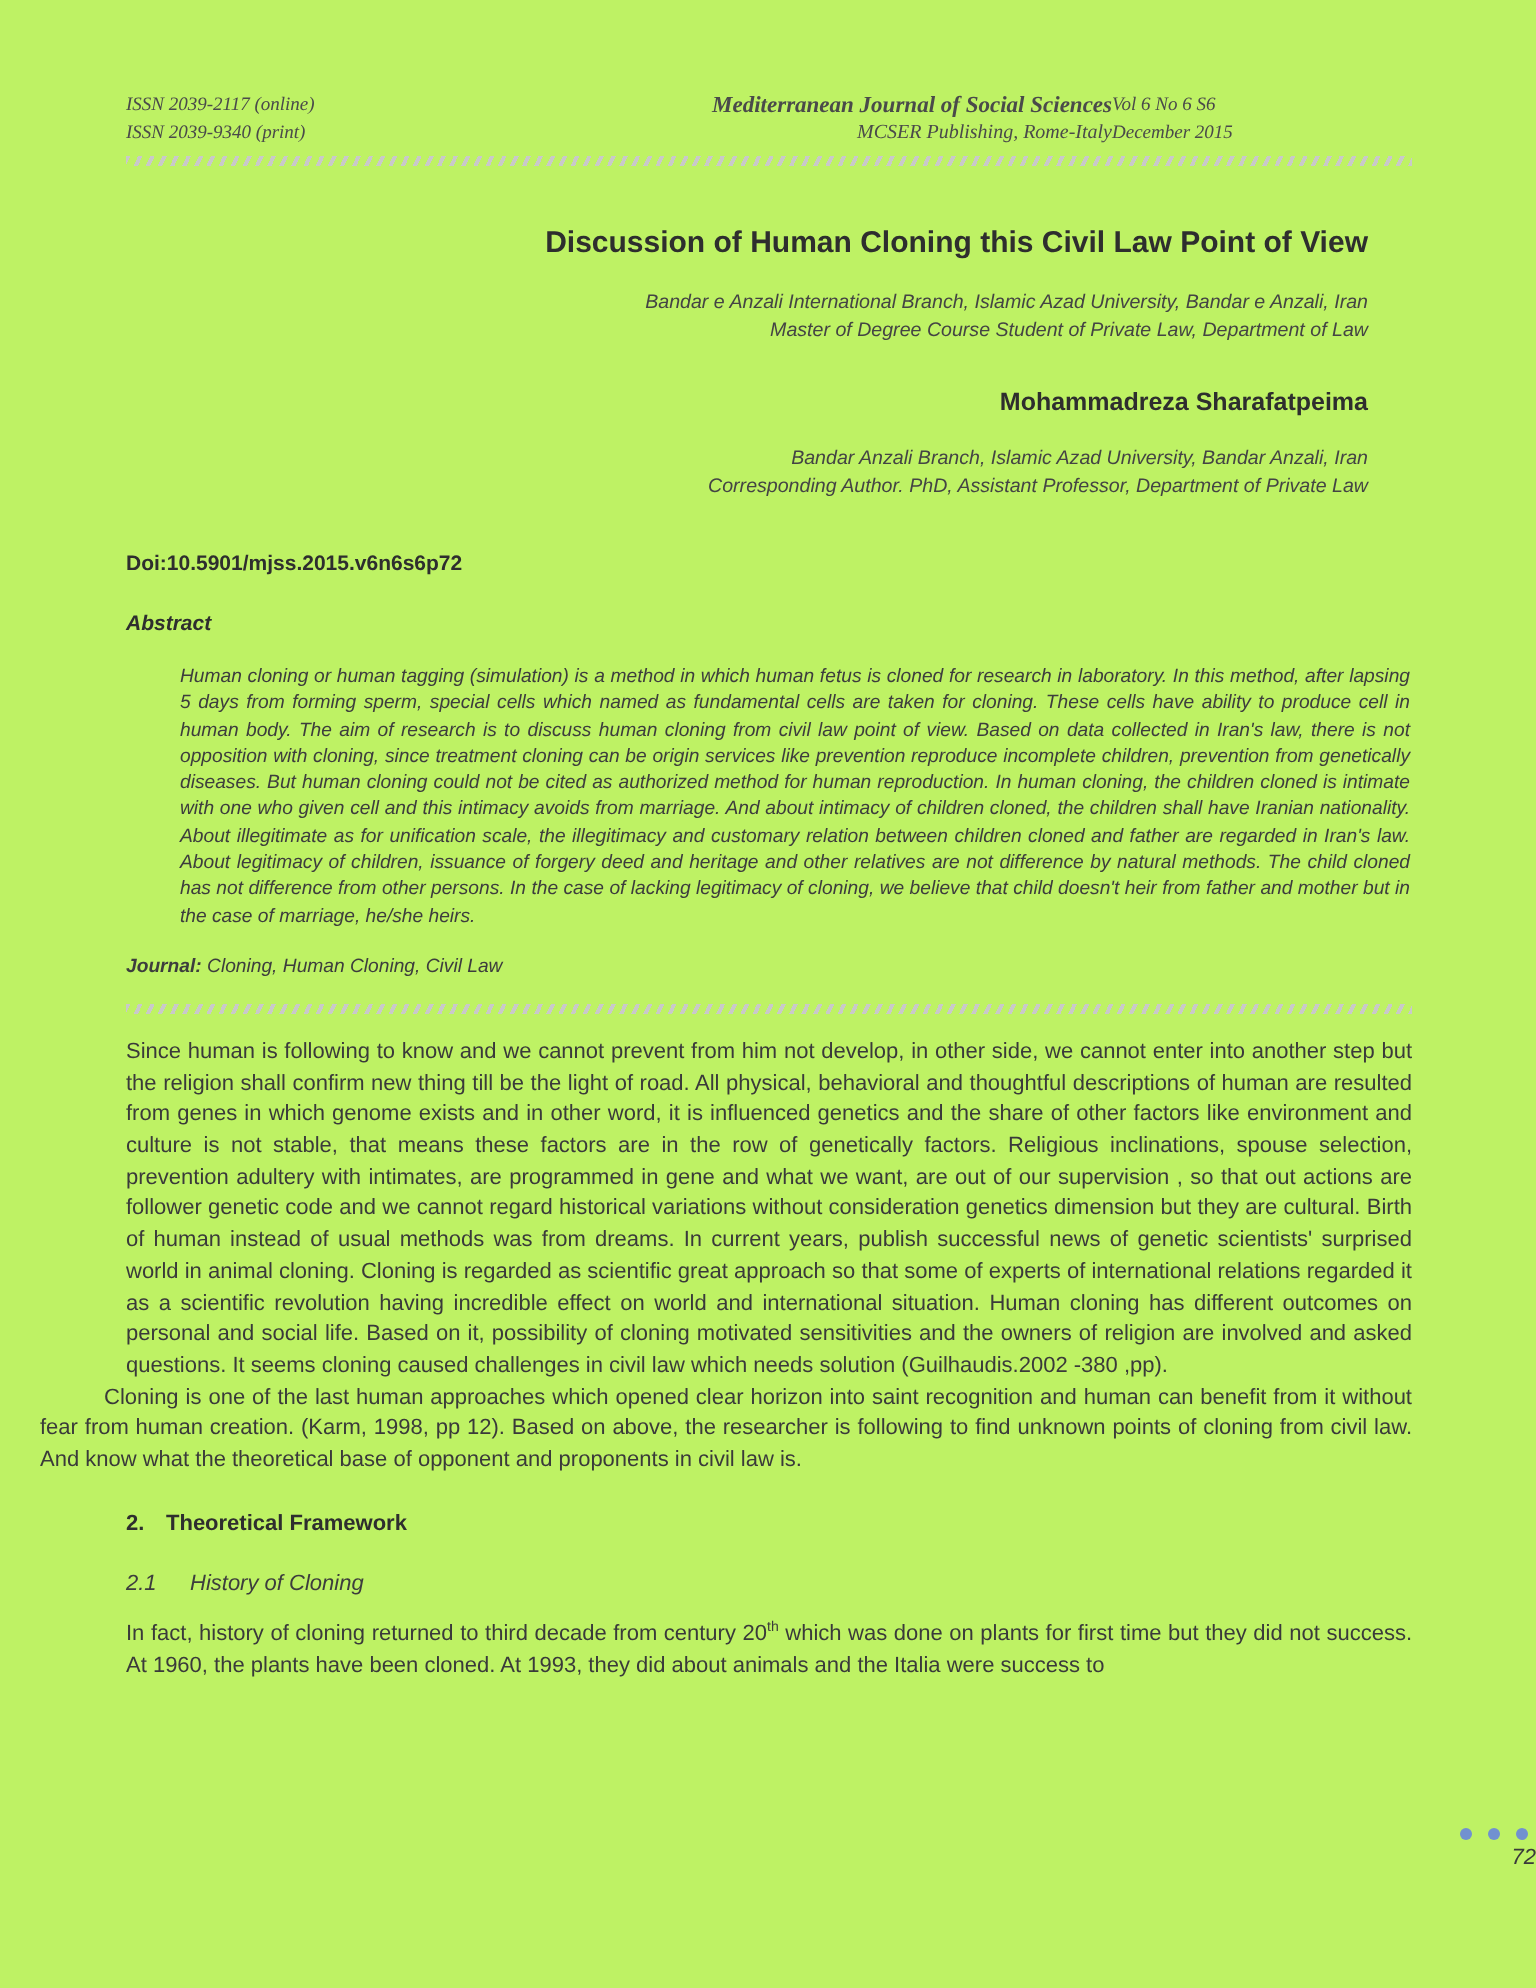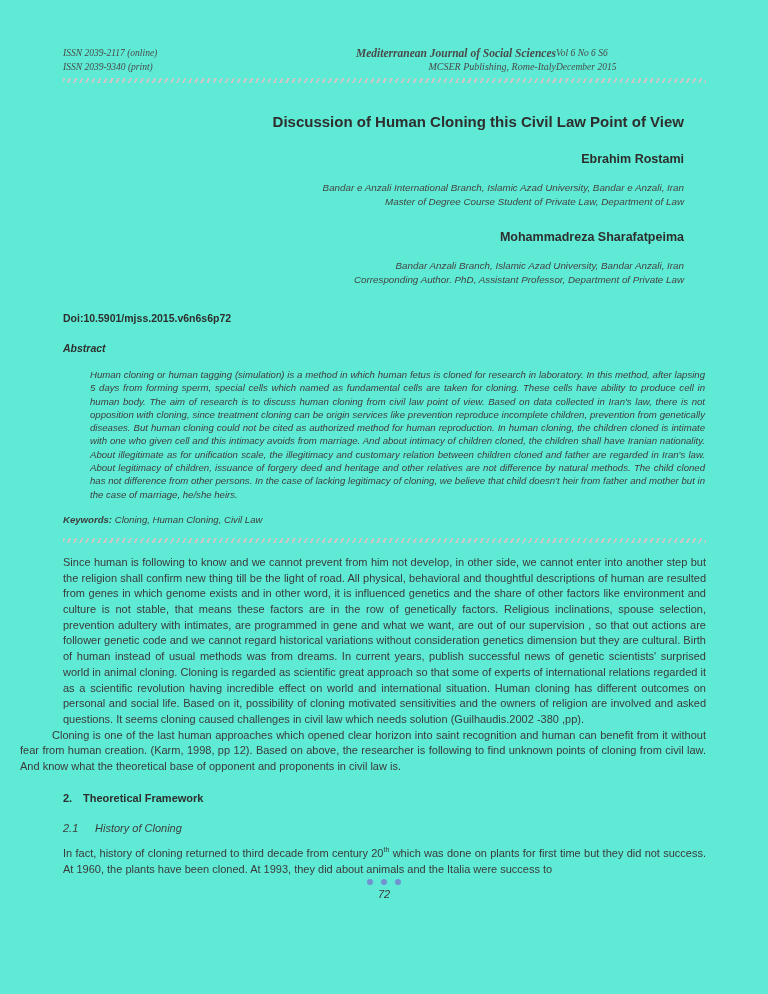--- a/index.html
+++ b/index.html
@@ -1,20 +1,20 @@
 <!DOCTYPE html>
 <html><head>
 <meta charset="utf-8">
 <style>
   * { margin:0; padding:0; box-sizing:border-box; }
   html,body { background:#ffffff; }
   .page {
     position:relative;
     width:768px; height:994px;
-    background:#5eead4;
+    background:#bef264;
     font-family:"Liberation Sans", sans-serif;
     color:#3a3a3a;
     overflow:hidden;
   }
   
   .jheader {
     display:flex;
     justify-content:space-between;
     align-items:flex-start;
     margin:46px 62px 0 63px;
@@ -107,22 +107,22 @@
     line-height:15.7px;
     text-align:justify;
     color:#3a3a3a;
   }
   .body-para.indented { margin-top:0; text-indent:32px;margin-left:20px; }
   sup { font-size:7px; vertical-align:super; line-height:0; }
   
   .footer {
     position:absolute;
     left:0; right:0;
-    top:876px;
-    text-align:center;
+    top:912px;
+    text-align:right;
   }
   .footer-dots { line-height:8px; }
   .footer-dots .dot {
     display:inline-block;
     width:6px; height:6px;
     border-radius:50%;
     background:#7191d0;
     margin:0 4px;
   }
   .page-number {
@@ -148,39 +148,38 @@
     </div>
     <div class="col-right">
       <div>Vol 6 No 6 S6</div>
       <div>December 2015</div>
     </div>
   </div>
   <div class="hatch-rule"></div>
 
   <div class="article-title">Discussion of Human Cloning this Civil Law Point of View</div>
 
-  <div class="author-name">Ebrahim Rostami</div>
   <div class="affiliation">
     <span>Bandar e Anzali International Branch, Islamic Azad University, Bandar e Anzali, Iran</span>
     <span>Master of Degree Course Student of Private Law, Department of Law</span>
   </div>
 
   <div class="author-name">Mohammadreza Sharafatpeima</div>
   <div class="affiliation">
     <span>Bandar Anzali Branch, Islamic Azad University, Bandar Anzali, Iran</span>
     <span>Corresponding Author. PhD, Assistant Professor, Department of Private Law</span>
   </div>
 
   <div class="doi">Doi:10.5901/mjss.2015.v6n6s6p72</div>
 
   <div class="abstract-heading">Abstract</div>
   <div class="abstract-body">Human cloning or human tagging (simulation) is a method in which human fetus is cloned for research in laboratory. In this method, after lapsing 5 days from forming sperm, special cells which named as fundamental cells are taken for cloning. These cells have ability to produce cell in human body. The aim of research is to discuss human cloning from civil law point of view. Based on data collected in Iran's law, there is not opposition with cloning, since treatment cloning can be origin services like prevention reproduce incomplete children, prevention from genetically diseases. But human cloning could not be cited as authorized method for human reproduction. In human cloning, the children cloned is intimate with one who given cell and this intimacy avoids from marriage. And about intimacy of children cloned, the children shall have Iranian nationality. About illegitimate as for unification scale, the illegitimacy and customary relation between children cloned and father are regarded in Iran's law. About legitimacy of children, issuance of forgery deed and heritage and other relatives are not difference by natural methods. The child cloned has not difference from other persons. In the case of lacking legitimacy of cloning, we believe that child doesn't heir from father and mother but in the case of marriage, he/she heirs.</div>
 
   <div class="keywords">
-    <span class="kw-label">Keywords:</span><span> Cloning, Human Cloning, Civil Law</span>
+    <span class="kw-label">Journal:</span><span> Cloning, Human Cloning, Civil Law</span>
   </div>
   <div class="hatch-rule rule2"></div>
 
   <p class="body-para">Since human is following to know and we cannot prevent from him not develop, in other side, we cannot enter into another step but the religion shall confirm new thing till be the light of road. All physical, behavioral and thoughtful descriptions of human are resulted from genes in which genome exists and in other word, it is influenced genetics and the share of other factors like environment and culture is not stable, that means these factors are in the row of genetically factors. Religious inclinations, spouse selection, prevention adultery with intimates, are programmed in gene and what we want, are out of our supervision , so that out actions are follower genetic code and we cannot regard historical variations without consideration genetics dimension but they are cultural. Birth of human instead of usual methods was from dreams. In current years, publish successful news of genetic scientists' surprised world in animal cloning. Cloning is regarded as scientific great approach so that some of experts of international relations regarded it as a scientific revolution having incredible effect on world and international situation. Human cloning has different outcomes on personal and social life. Based on it, possibility of cloning motivated sensitivities and the owners of religion are involved and asked questions. It seems cloning caused challenges in civil law which needs solution (Guilhaudis.2002 -380 ,pp).</p>
   <p class="body-para indented">Cloning is one of the last human approaches which opened clear horizon into saint recognition and human can benefit from it without fear from human creation. (Karm, 1998, pp 12). Based on above, the researcher is following to find unknown points of cloning from civil law. And know what the theoretical base of opponent and proponents in civil law is.</p>
 
   <div class="section-heading">
     <span class="sec-num">2.</span><span>Theoretical Framework</span>
   </div>
 

